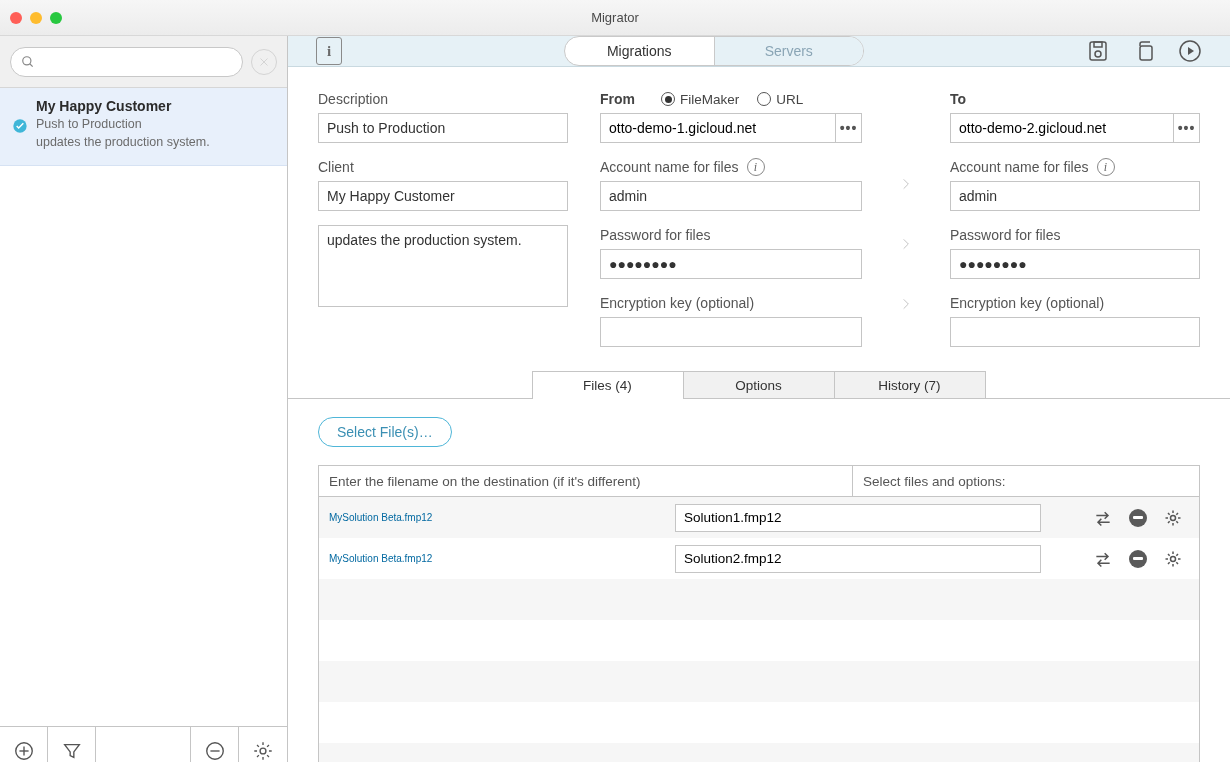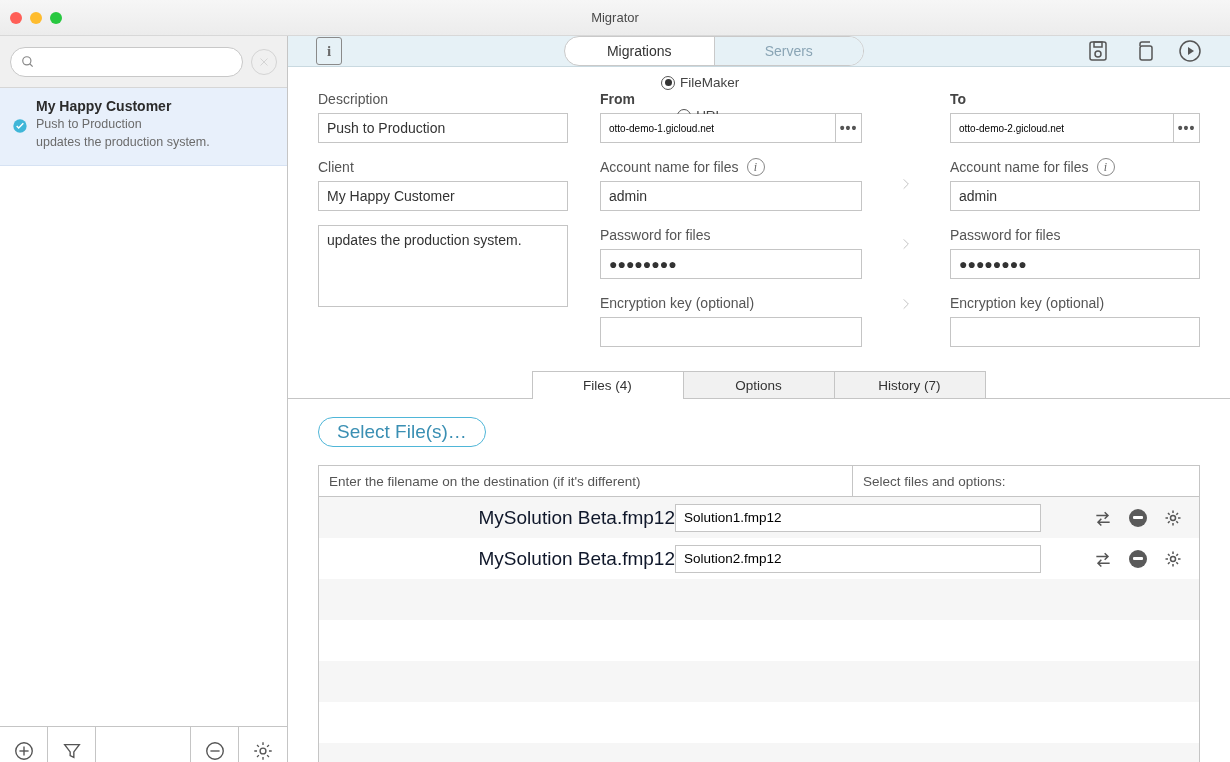--- a/index.html
+++ b/index.html
@@ -55,51 +55,51 @@
 .col{display:flex;flex-direction:column;}
 .col.left{width:250px;}
 .col.mid{width:262px;justify-content:space-between;}
 .col.right{width:250px;}
 .arrowcol{width:24px;display:flex;flex-direction:column;align-items:center;padding-top:86px;gap:39px;}
 .lbl{font-size:14px;color:#555;margin-bottom:4px;display:flex;align-items:center;gap:8px;height:20px;}
 .lbl.bold{font-weight:700;color:#444;}
 .inp{height:30px;border:1px solid #c5c5c5;padding:0 8px;font-size:14px;color:#333;background:#fff;width:100%;}
 .inp::placeholder{color:#999;}
 .inp.withbtn{display:flex;padding:0;}
-.inp.withbtn input{flex:1;border:none;padding:0 8px;font-size:10px;outline:none;height:100%;}
+.inp.withbtn input{flex:1;border:none;padding:0 8px;font-size:14px;outline:none;height:100%;}
 .dots{width:26px;border-left:1px solid #c5c5c5;display:flex;align-items:center;justify-content:center;letter-spacing:1px;color:#555;font-weight:700;}
 .ta{height:82px;border:1px solid #c5c5c5;padding:6px 8px;font-size:14px;color:#333;resize:none;width:100%;}
 .row{margin-bottom:14px;}
 .radiog{display:flex;gap:18px;align-items:center;}
 .radio{display:flex;align-items:center;gap:5px;font-size:13.5px;color:#444;}
 .rdot{width:14px;height:14px;border:1.5px solid #555;border-radius:50%;display:flex;align-items:center;justify-content:center;}
 .rdot.on::after{content:"";width:7px;height:7px;background:#333;border-radius:50%;}
 .infoicon{width:18px;height:18px;border:1.5px solid #888;border-radius:50%;display:flex;align-items:center;justify-content:center;font-family:serif;font-style:italic;font-size:12px;color:#666;}
 .chev svg{width:14px;height:18px;stroke:#bbb;fill:none;stroke-width:1.5;}
 
 
 .tabs{display:flex;justify-content:center;}
 .tab{width:152px;height:28px;border:1px solid #c5c5c5;border-bottom:none;display:flex;align-items:center;justify-content:center;font-size:13.5px;color:#333;background:#f1f1f1;margin-left:-1px;}
 .tab.active{background:#fff;position:relative;z-index:2;}
 .tabline{border-top:1px solid #c5c5c5;margin-top:-1px;}
 
 
 .filesarea{padding:18px 30px 20px 30px;}
-.selbtn{height:30px;padding:0 18px;border:1.5px solid #4fb6d8;color:#3a8fb3;border-radius:15px;background:#fff;font-size:19px;}
+.selbtn{height:30px;padding:0 18px;border:1.5px solid #4fb6d8;color:#3a8fb3;border-radius:15px;background:#fff;font-size:14px;}
 .tablewrap{margin-top:18px;border:1px solid #c5c5c5;position:relative;}
 .thead{display:flex;height:30px;}
 .th{padding:0 10px;display:flex;align-items:center;font-size:13.5px;color:#555;border-right:1px solid #c5c5c5;}
 .th:last-child{border-right:none;}
 .th1{width:346px;}
 .th2{flex:1;}
 .tbody{height:268px;overflow-y:scroll;border-top:1px solid #c5c5c5;}
 .trow{display:flex;align-items:center;height:41px;padding:0 10px 0 10px;}
 .trow:nth-child(odd){background:#f6f6f6;}
 .trow:nth-child(even){background:#fff;}
-.tc1{width:346px;font-size:19px;color:#0f172a;text-align:right;}
+.tc1{width:346px;font-size:10px;color:#0369a1;}
 .tc2{width:366px;}
 .tc2 input{width:100%;height:28px;border:1px solid #c5c5c5;padding:0 8px;font-size:13.5px;}
 .tc3{flex:1;display:flex;justify-content:flex-end;gap:16px;align-items:center;padding-right:6px;}
 .tc3 svg{width:20px;height:20px;stroke:#555;fill:none;stroke-width:1.8;}
 .tc3 .minus{width:18px;height:18px;background:#5a5a5a;border-radius:50%;position:relative;}
 .tc3 .minus::after{content:"";position:absolute;left:4px;right:4px;top:50%;height:2.5px;margin-top:-1.25px;background:#fff;border-radius:1px;}
 
 
 .tbody::-webkit-scrollbar{width:16px;}
 .tbody::-webkit-scrollbar-track{background:#fafafa;border-left:1px solid #ddd;}
@@ -217,21 +217,21 @@
         </div>
         <div class="row">
           <textarea class="ta" style="">updates the production system.</textarea>
         </div>
       </div>
 
       <div class="col mid">
         <div class="row">
           <div class="lbl bold">
             <span>From</span>
-            <span class="radiog" style="font-weight:400;margin-left:18px;flex-direction:column;">
+            <span class="radiog" style="font-weight:400;margin-left:18px;">
               <span class="radio">
                   <span class="rdot on"></span>
                   <span>FileMaker</span>
                 </span>
               <span class="radio">
                   <span class="rdot"></span>
                   <span>URL</span>
                 </span>
             </span>
           </div>

